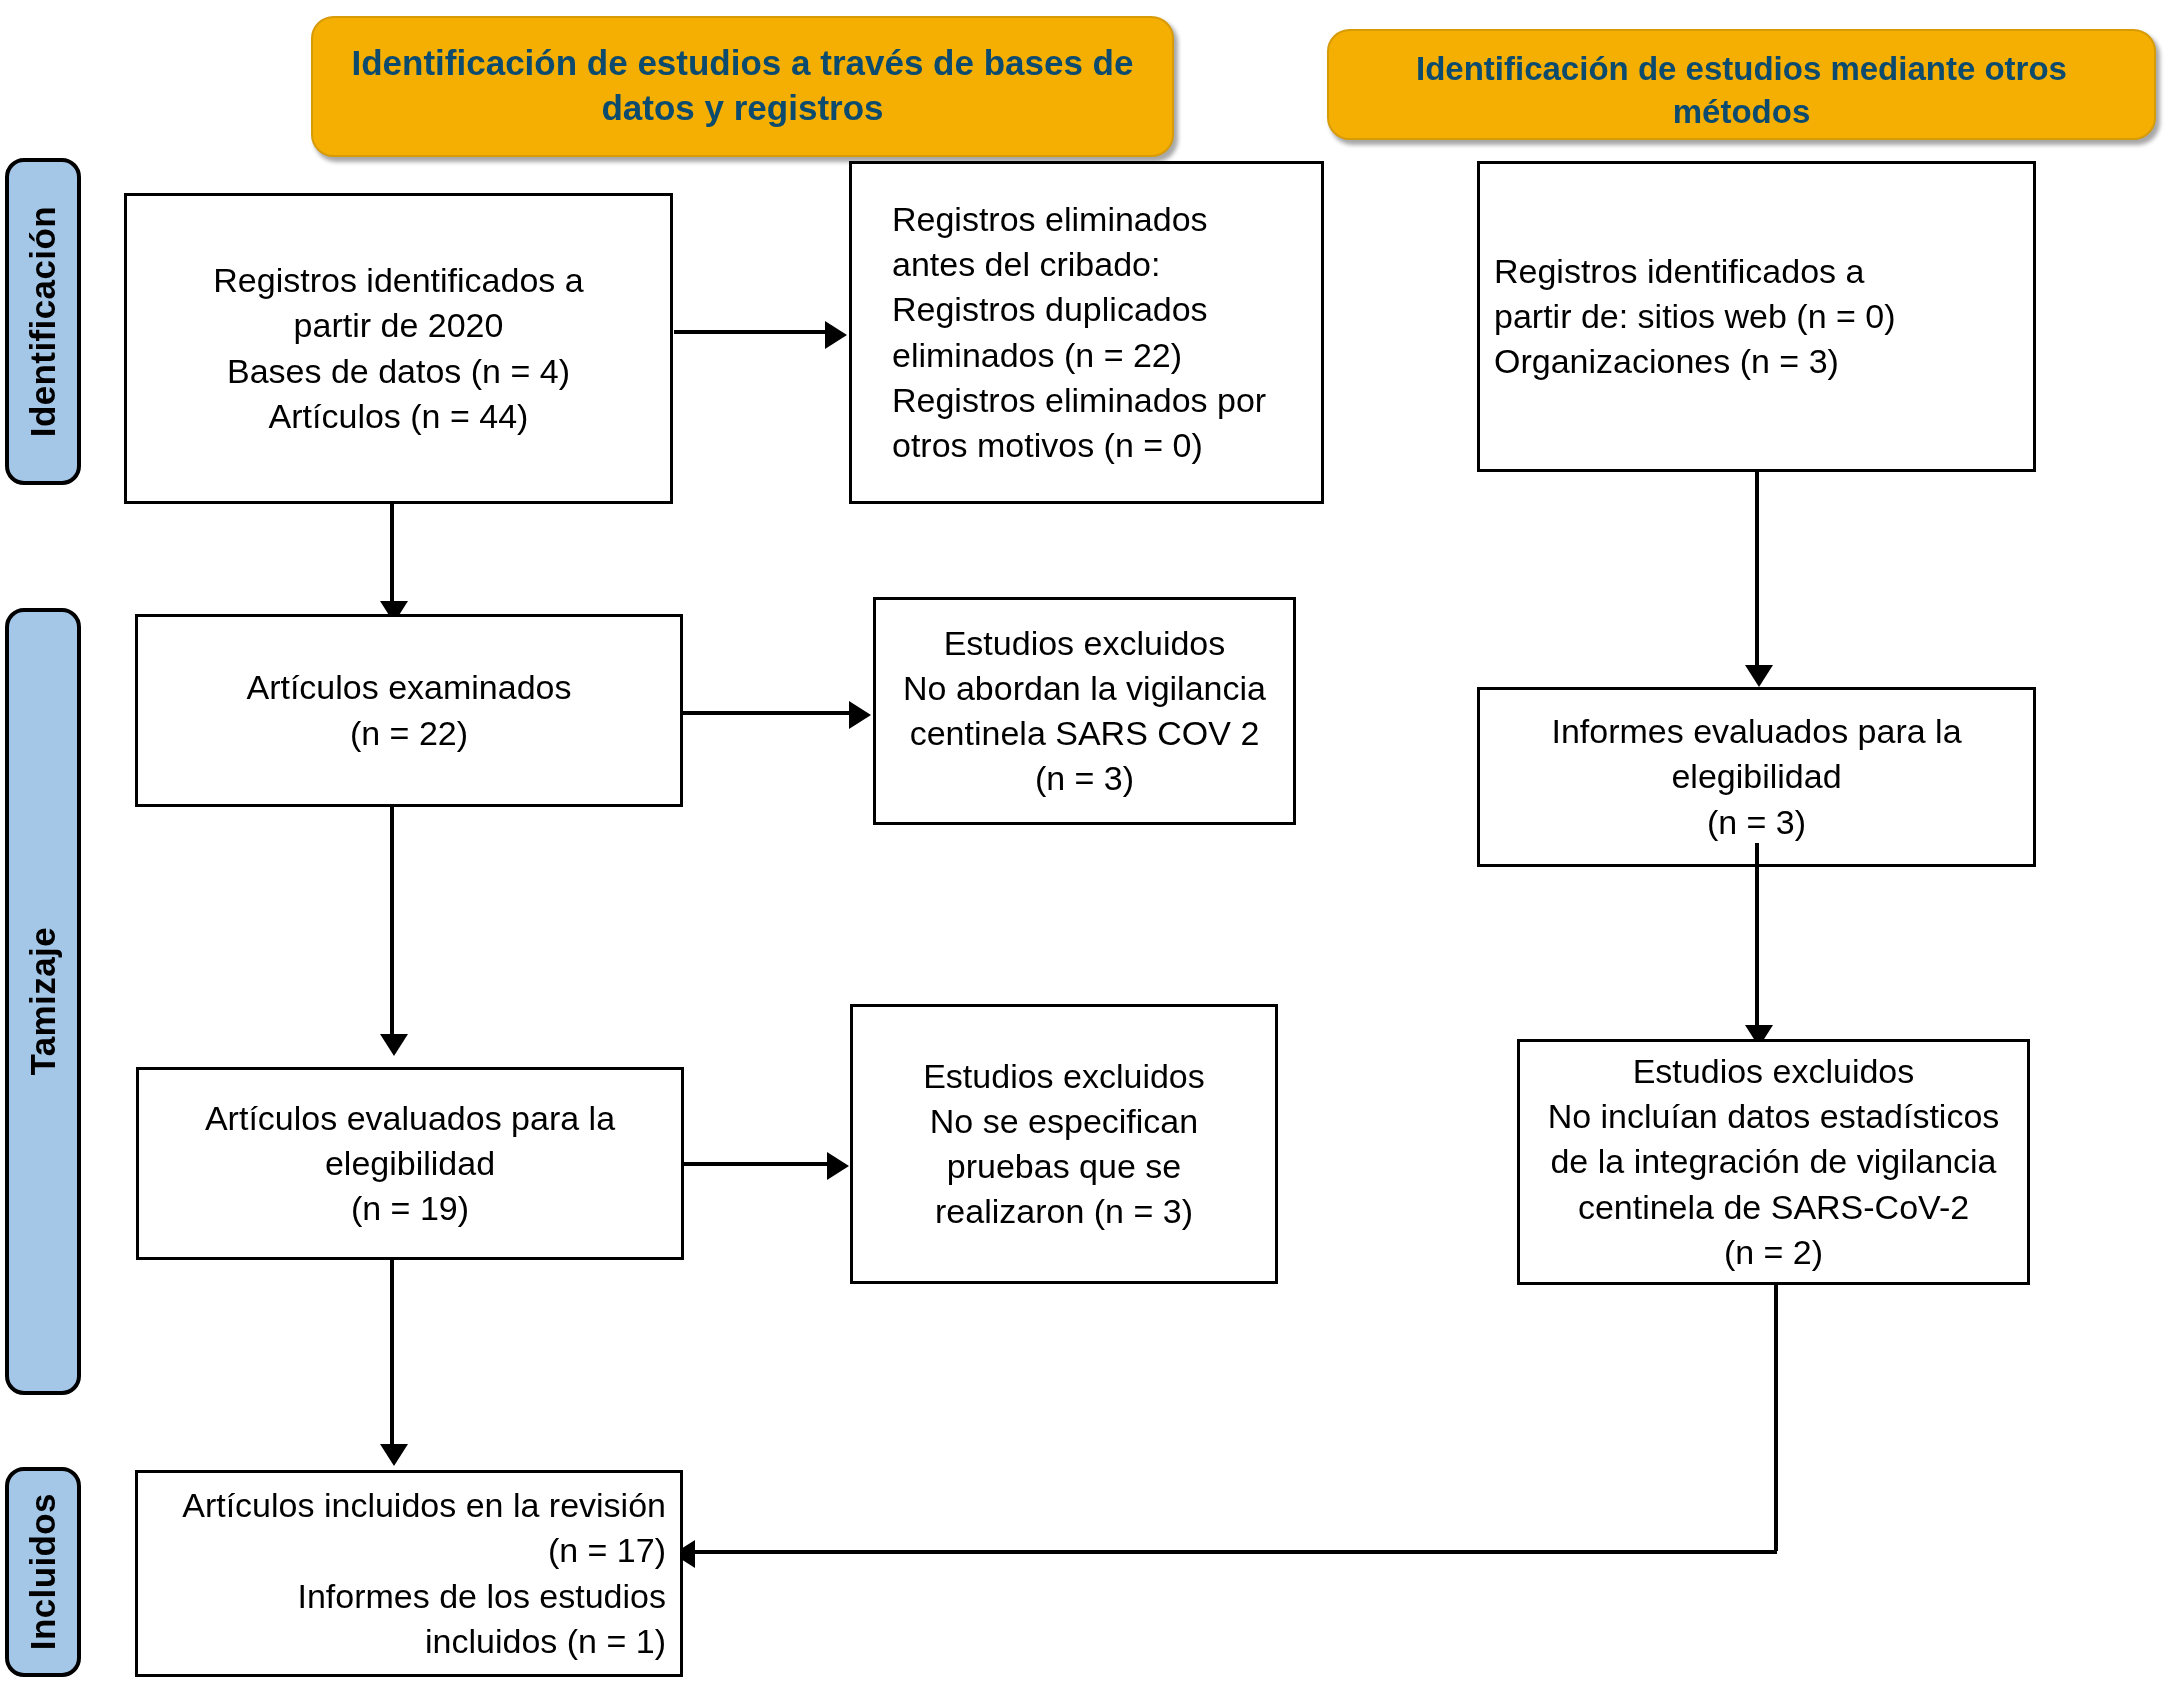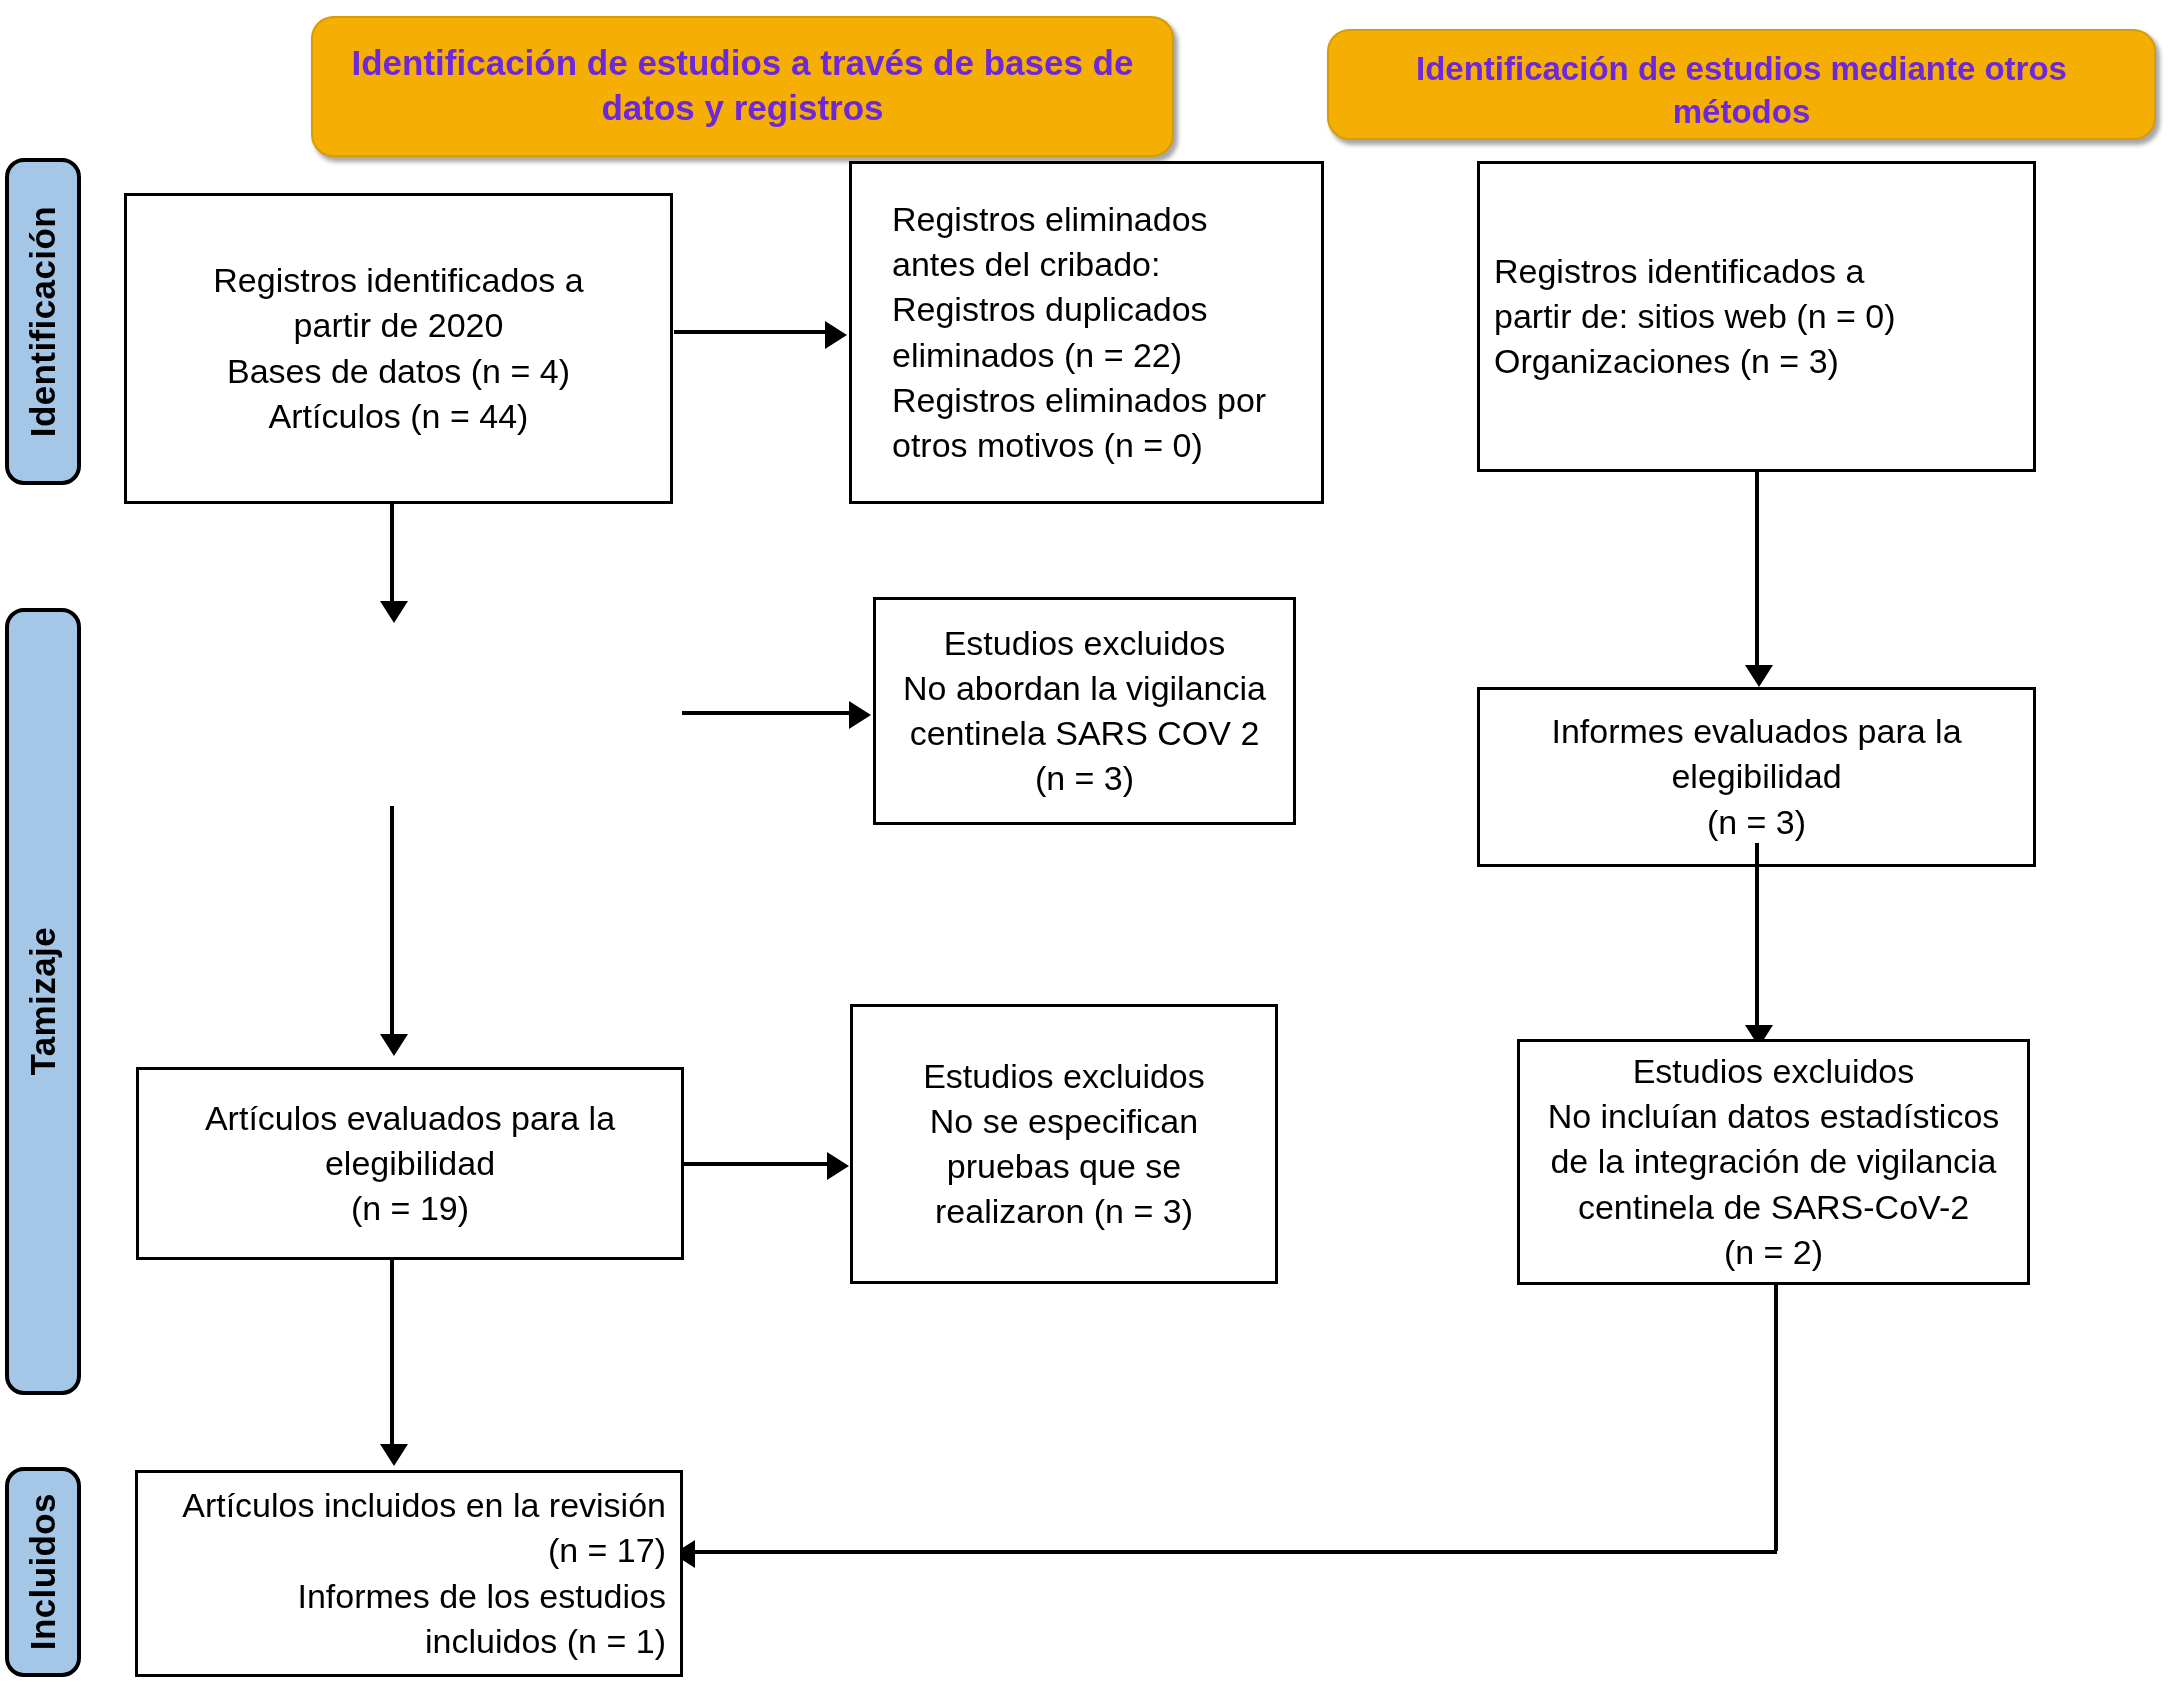--- a/index.html
+++ b/index.html
@@ -21,21 +21,21 @@
     position: absolute;
     background: #F5AF03;
     border: 2.6px solid #D79B06;
     border-radius: 22.6px;
     box-shadow: 3.5px 4.3px 4.3px rgba(0,0,0,0.35);
     display: flex;
     align-items: center;
     justify-content: center;
     text-align: center;
     font-weight: bold;
-    color: #6d28d9;
+    color: #0c4a6e;
     line-height: 1.28;
     box-sizing: border-box;
     padding: 5.2px 22.6px;
   }
 
   
   .stage-label {
     position: absolute;
     background: #A4C6E7;
     border: 4.3px solid #000000;
@@ -155,20 +155,24 @@
 
   <div class="hline" style="left:674px; top:330px; width:151px;"></div>
   <div class="arrow-right" style="left:825px; top:321px;"></div>
 
   <div class="vline" style="left:390px; top:504px; height:113px;"></div>
   <div class="arrow-down" style="left:380px; top:601px;"></div>
 
   <div class="vline" style="left:1755px; top:472px; height:209px;"></div>
   <div class="arrow-down" style="left:1745px; top:665px;"></div>
 
+  <div class="node" style="left:135px; top:614px; width:548px; height:193px;">
+    <div class="txt">Artículos examinados
+(n = 22)</div>
+  </div>
 
   <div class="node" style="left:873px; top:597px; width:423px; height:228px;">
     <div class="txt">Estudios excluidos
 No abordan la vigilancia
 centinela SARS COV 2
 (n = 3)</div>
   </div>
 
   <div class="node" style="left:1477px; top:687px; width:559px; height:180px;">
     <div class="txt">Informes evaluados para la

